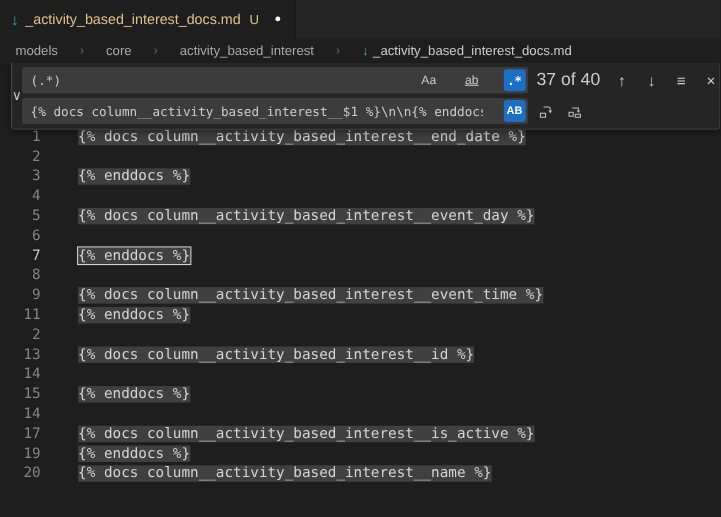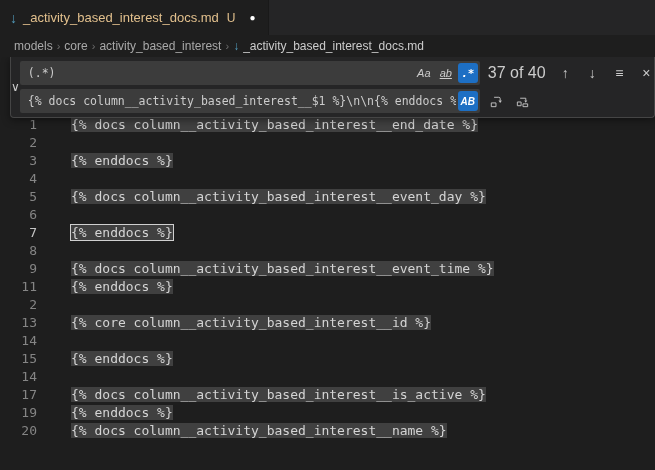--- a/index.html
+++ b/index.html
@@ -35,21 +35,21 @@
     line-height: 1;
   }
   .git-badge { color: #e2c08d; font-size: 12px; margin-left: 2px; }
   .dirty-dot { color: #ffffff; font-size: 10px; margin-left: 8px; }
 
   
   .breadcrumbs {
     height: 22px;
     display: flex;
     align-items: center;
-    gap: 4px;
+    gap: 20px;
     padding-left: 14px;
     font-size: 12px;
     color: #a9a9a9;
     background: #1e1e1e;
   }
   .crumb { cursor: pointer; }
   .crumb-sep { color: #6e6e6e; font-size: 11px; }
   .crumb-file { display: flex; align-items: center; gap: 4px; color: #cccccc; cursor: pointer; }
   .crumb-file .md-icon { font-size: 12px; }
 
@@ -101,24 +101,23 @@
     color: #cccccc;
     white-space: pre;
     overflow: hidden;
   }
   .opt {
     min-width: 20px; height: 20px;
     display: flex; align-items: center; justify-content: center;
     border-radius: 3px;
     font-size: 11px;
     color: #cccccc;
-    margin-left: 2px;
+    margin-left: 19px;
     cursor: pointer;
     padding: 0 2px;
-    font-style: italic;
   }
   .opt.active { background: #1d6fc4; color: #ffffff; }
   .opt.ww { text-decoration: underline; }
   .opt.rx { font-family: "DejaVu Sans Mono", monospace; font-weight: bold; font-size: 11px; }
   .opt.ab { font-size: 10px; font-weight: bold; }
   .results { font-size: 16px; color: #cccccc; min-width: 62px; margin-left: 4px; }
   .iconbtn {
     width: 23px; height: 22px;
     display: flex; align-items: center; justify-content: center;
     border-radius: 4px;
@@ -256,21 +255,21 @@
         <div class="line">
           <div class="ln">11</div>
           <div class="lc"><span class="hl">{% enddocs %}</span></div>
         </div>
         <div class="line">
           <div class="ln">2</div>
           <div class="lc"></div>
         </div>
         <div class="line">
           <div class="ln">13</div>
-          <div class="lc"><span class="hl">{% core column__activity_based_interest__id %}</span></div>
+          <div class="lc"><span class="hl">{% docs column__activity_based_interest__id %}</span></div>
         </div>
         <div class="line">
           <div class="ln">14</div>
           <div class="lc"></div>
         </div>
         <div class="line">
           <div class="ln">15</div>
           <div class="lc"><span class="hl">{% enddocs %}</span></div>
         </div>
         <div class="line">

